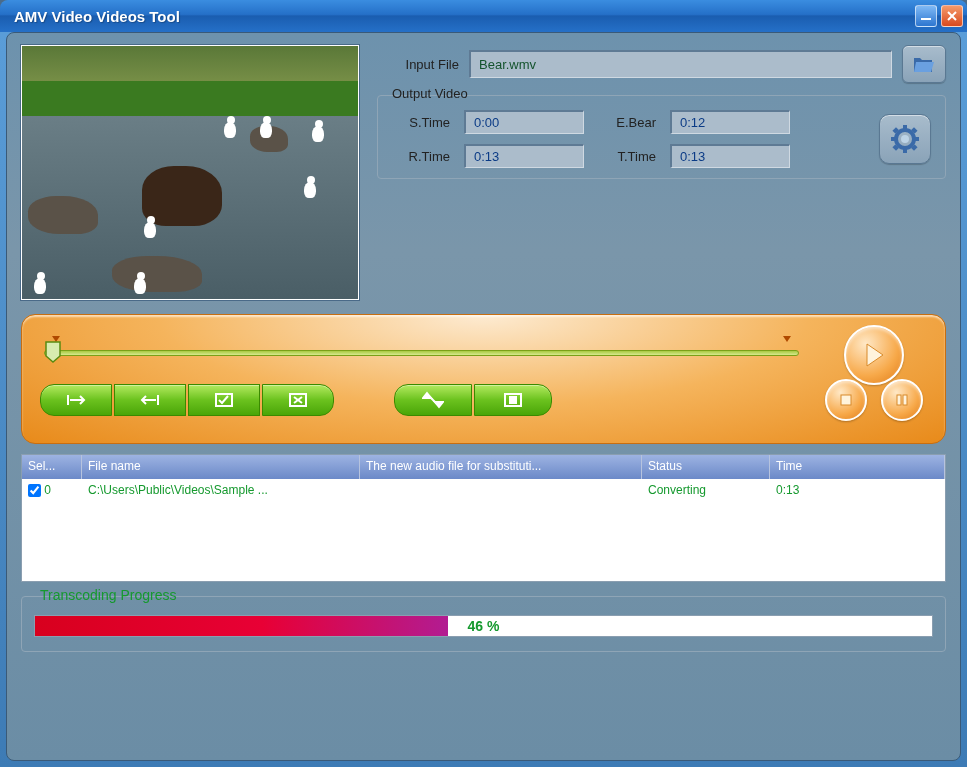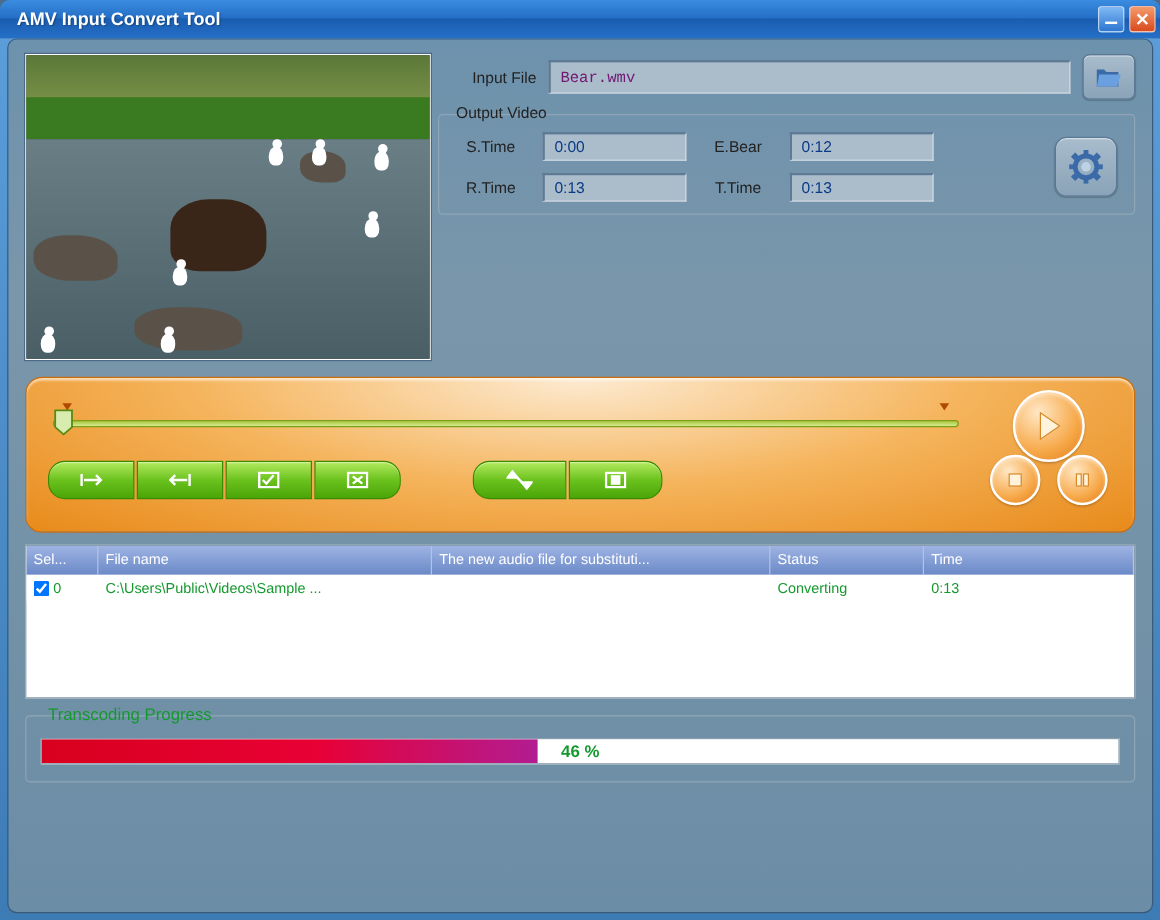--- a/index.html
+++ b/index.html
@@ -43,21 +43,21 @@
   height: calc(100% - 32px);
 }
 .main {
   background: linear-gradient(to bottom,#6d92ad 0%, #7a96aa 30%, #6b8da5 100%);
   height: 100%;
   border-radius: 8px;
   padding: 12px 14px 14px 14px;
   border: 1px solid #3a5a78;
   color: #333;
 }
-.top-row { display: flex; gap: 6px; }
+.top-row { display: flex; gap: 18px; }
 .preview {
   width: 338px; height: 255px;
   background: #2a3a2e;
   border: 1px solid #fff;
   box-shadow: 0 0 0 1px #4a6a88;
   position: relative;
 }
 .right-top { flex: 1; }
 .file-row {
   display: flex; align-items: center; gap: 10px;
@@ -65,23 +65,23 @@
 }
 .file-row label { width: 82px; text-align: right; color: #222; font-size: 13px; }
 .file-input {
   flex: 1; height: 28px;
   background: #abbccb;
   border-top: 2px solid #5e7a94;
   border-left: 2px solid #5e7a94;
   border-right: 1px solid #cfd9e2;
   border-bottom: 1px solid #cfd9e2;
   padding: 0 8px;
-  color: #701a75;
+  color: #14532d;
   font-size: 13px;
-  display:flex; align-items:center;font-family:Liberation Mono, monospace;
+  display:flex; align-items:center;
 }
 .icon-btn {
   width: 44px; height: 38px;
   background: linear-gradient(to bottom,#a8bccc,#8aa3b8);
   border: 1px solid #5a7892;
   border-radius: 6px;
   display:flex; align-items:center; justify-content:center;
   cursor:pointer;
   box-shadow: inset 0 1px 0 rgba(255,255,255,.5), 0 1px 1px rgba(0,0,0,.2);
 }
@@ -97,21 +97,21 @@
   position:absolute; top:-10px; left:10px;
   background: transparent;
   padding: 0 4px;
   color:#222; font-size:13px;
 }
 .info-grid{
   flex:1;
   display:grid; grid-template-columns: 58px 120px 58px 120px; gap:10px 14px;
   align-items:center;
 }
-.info-grid label{ text-align:center; color:#222; font-size:13px;}
+.info-grid label{ text-align:right; color:#222; font-size:13px;}
 .info-val{
   height:24px;
   background:#abbccb;
   border-top:2px solid #5e7a94; border-left:2px solid #5e7a94;
   border-right:1px solid #cfd9e2; border-bottom:1px solid #cfd9e2;
   color:#0b3b86; font-size:13px; padding:0 8px;
   display:flex; align-items:center;
 }
 .gear-btn{
   width:52px; height:50px;
@@ -228,21 +228,21 @@
 .rock{position:absolute;background:#5a5248;border-radius:40% 50% 30% 45%;}
 .bear{position:absolute;left:120px;top:120px;width:80px;height:60px;background:#3a2618;border-radius:40% 45% 35% 30%;}
 .bird{position:absolute;width:18px;height:22px;}
 .bird .body{width:12px;height:16px;background:#fff;border-radius:50% 50% 40% 40%;position:absolute;bottom:0;left:2px;}
 .bird .head{width:8px;height:8px;background:#fff;border-radius:50%;position:absolute;top:0;left:5px;}
 </style>
 </head>
 <body>
 
 <div class="titlebar">
-  <span class="title">AMV Input Convert Tool</span>
+  <span class="title">AMV Video Videos Tool</span>
   <div class="winbtn min">
     <svg width="12" height="12" viewBox="0 0 12 12">
         <rect x="1" y="8" width="10" height="2" fill="#fff"></rect>
       </svg>
   </div>
   <div class="winbtn close">
     <svg width="12" height="12" viewBox="0 0 12 12" stroke="#fff" stroke-width="2">
         <line x1="2" y1="2" x2="10" y2="10"></line>
         <line x1="10" y1="2" x2="2" y2="10"></line>
       </svg>

